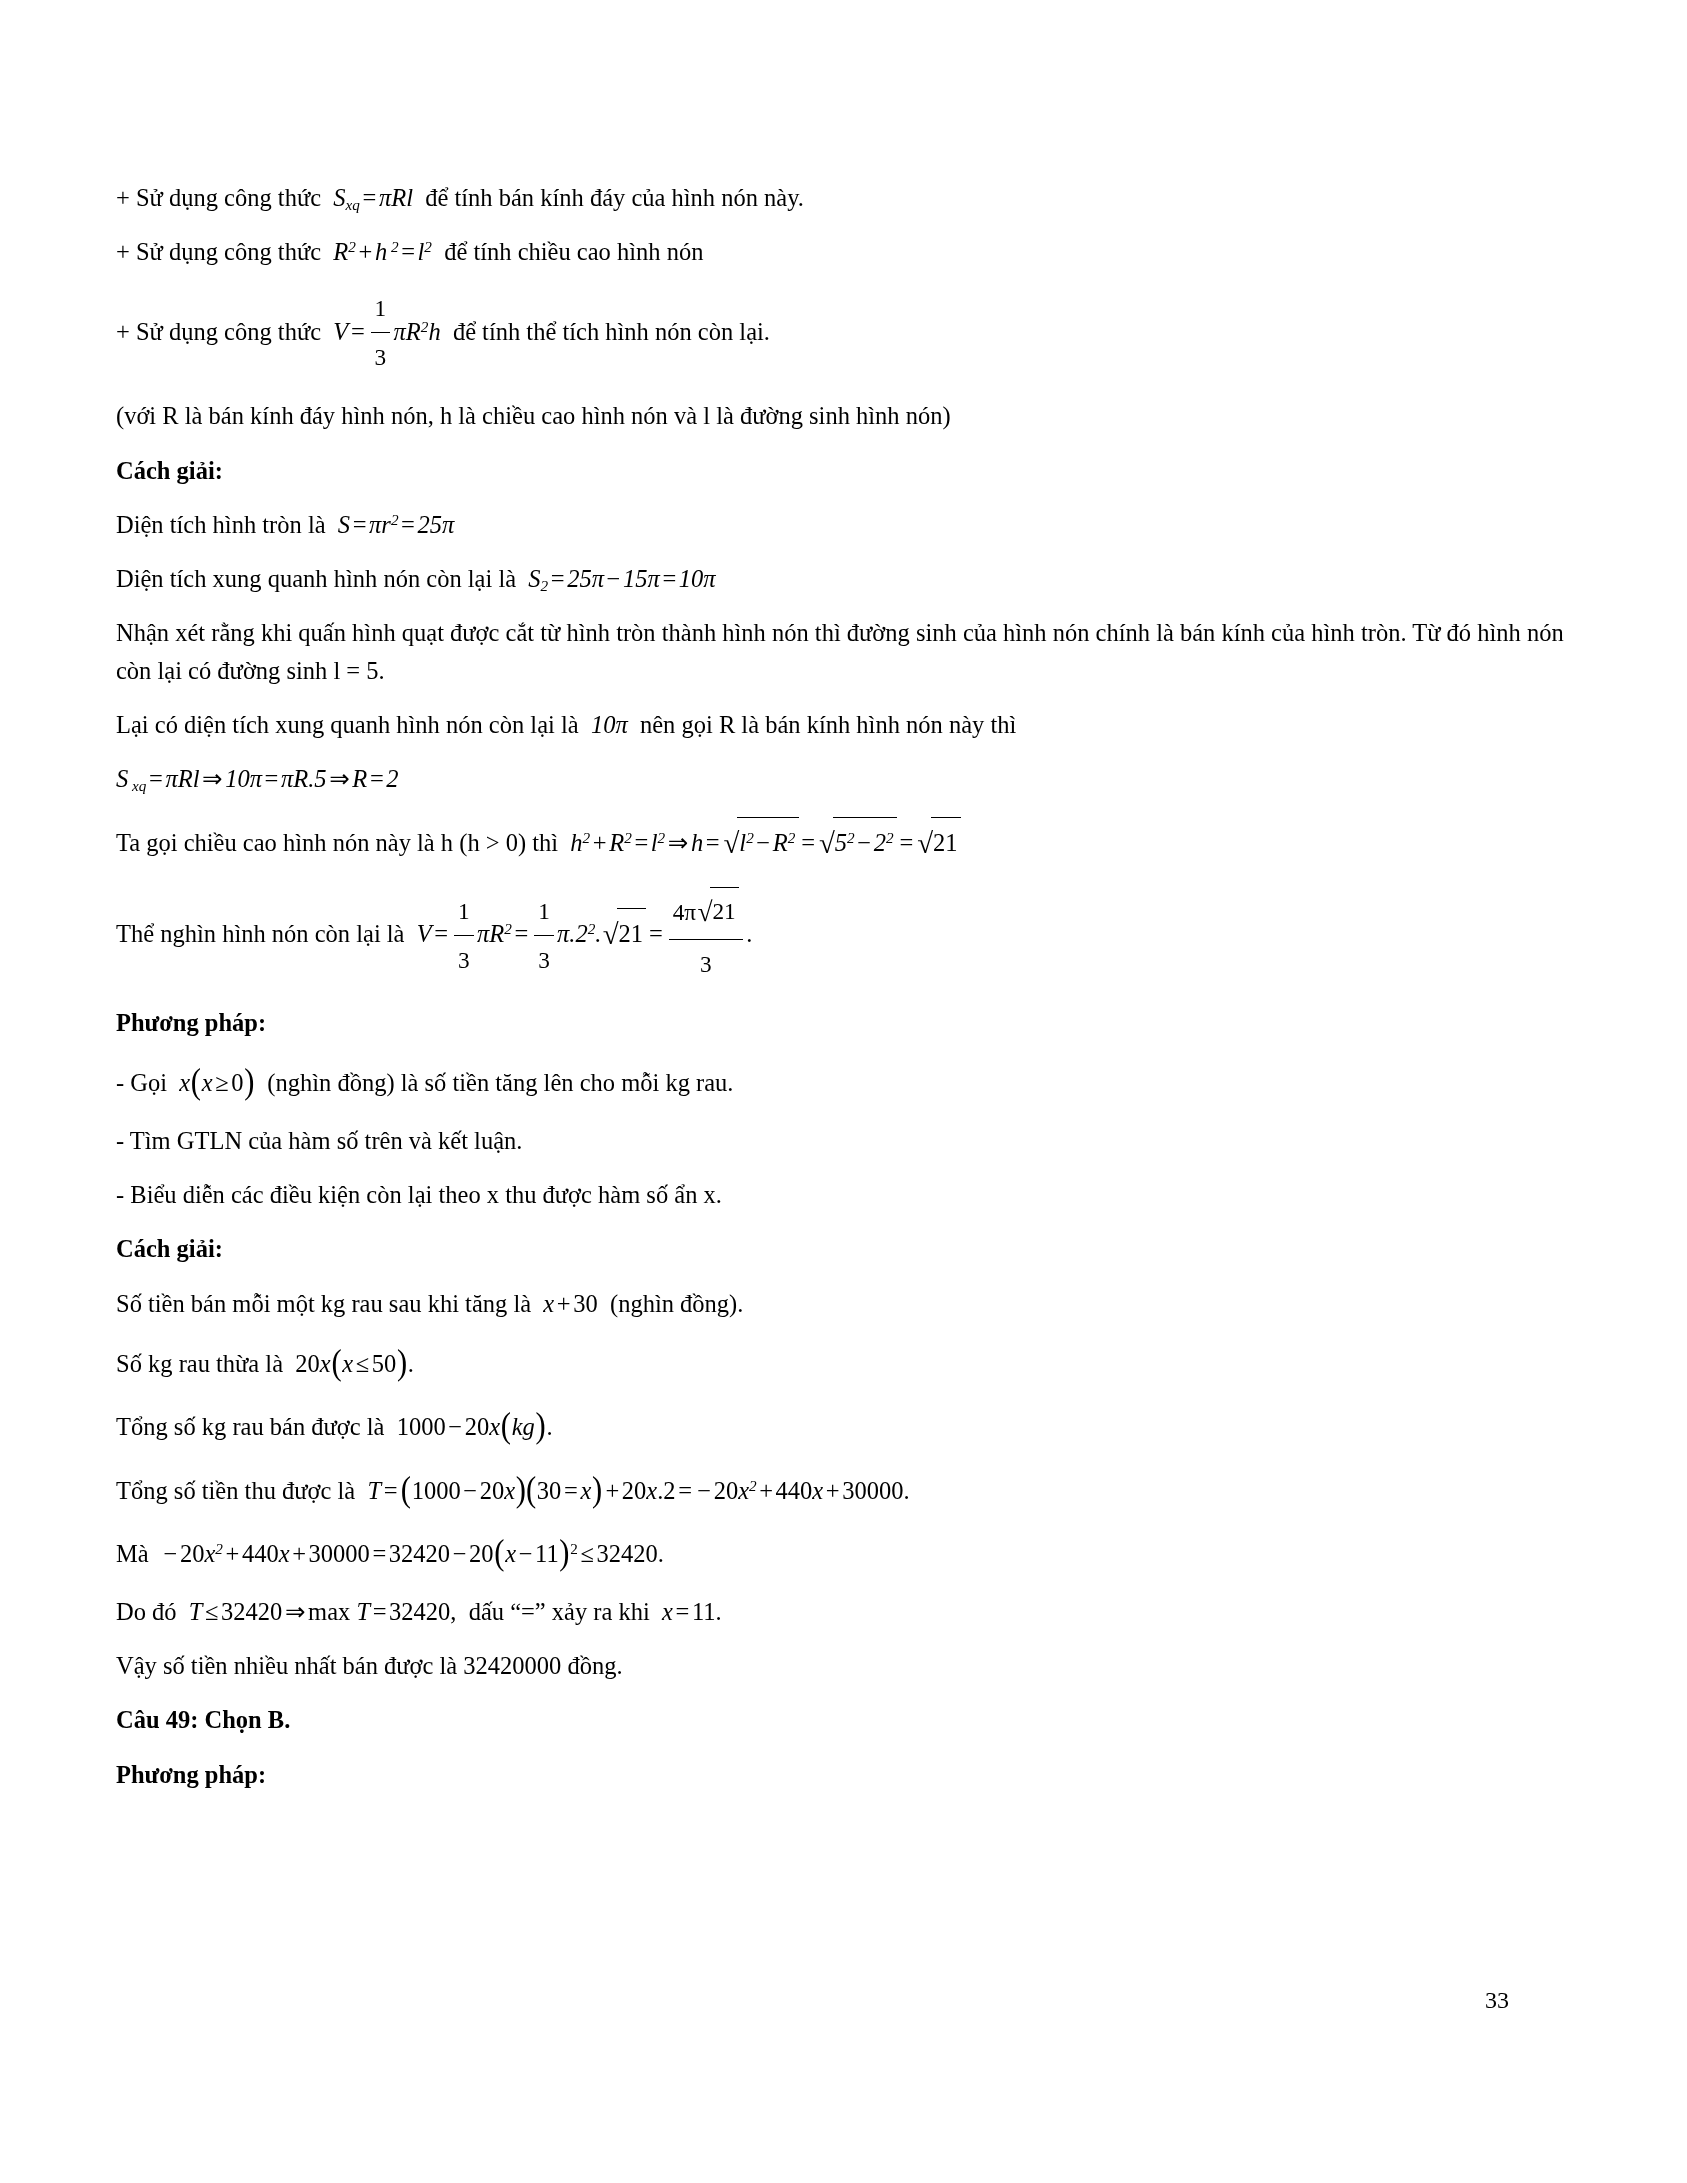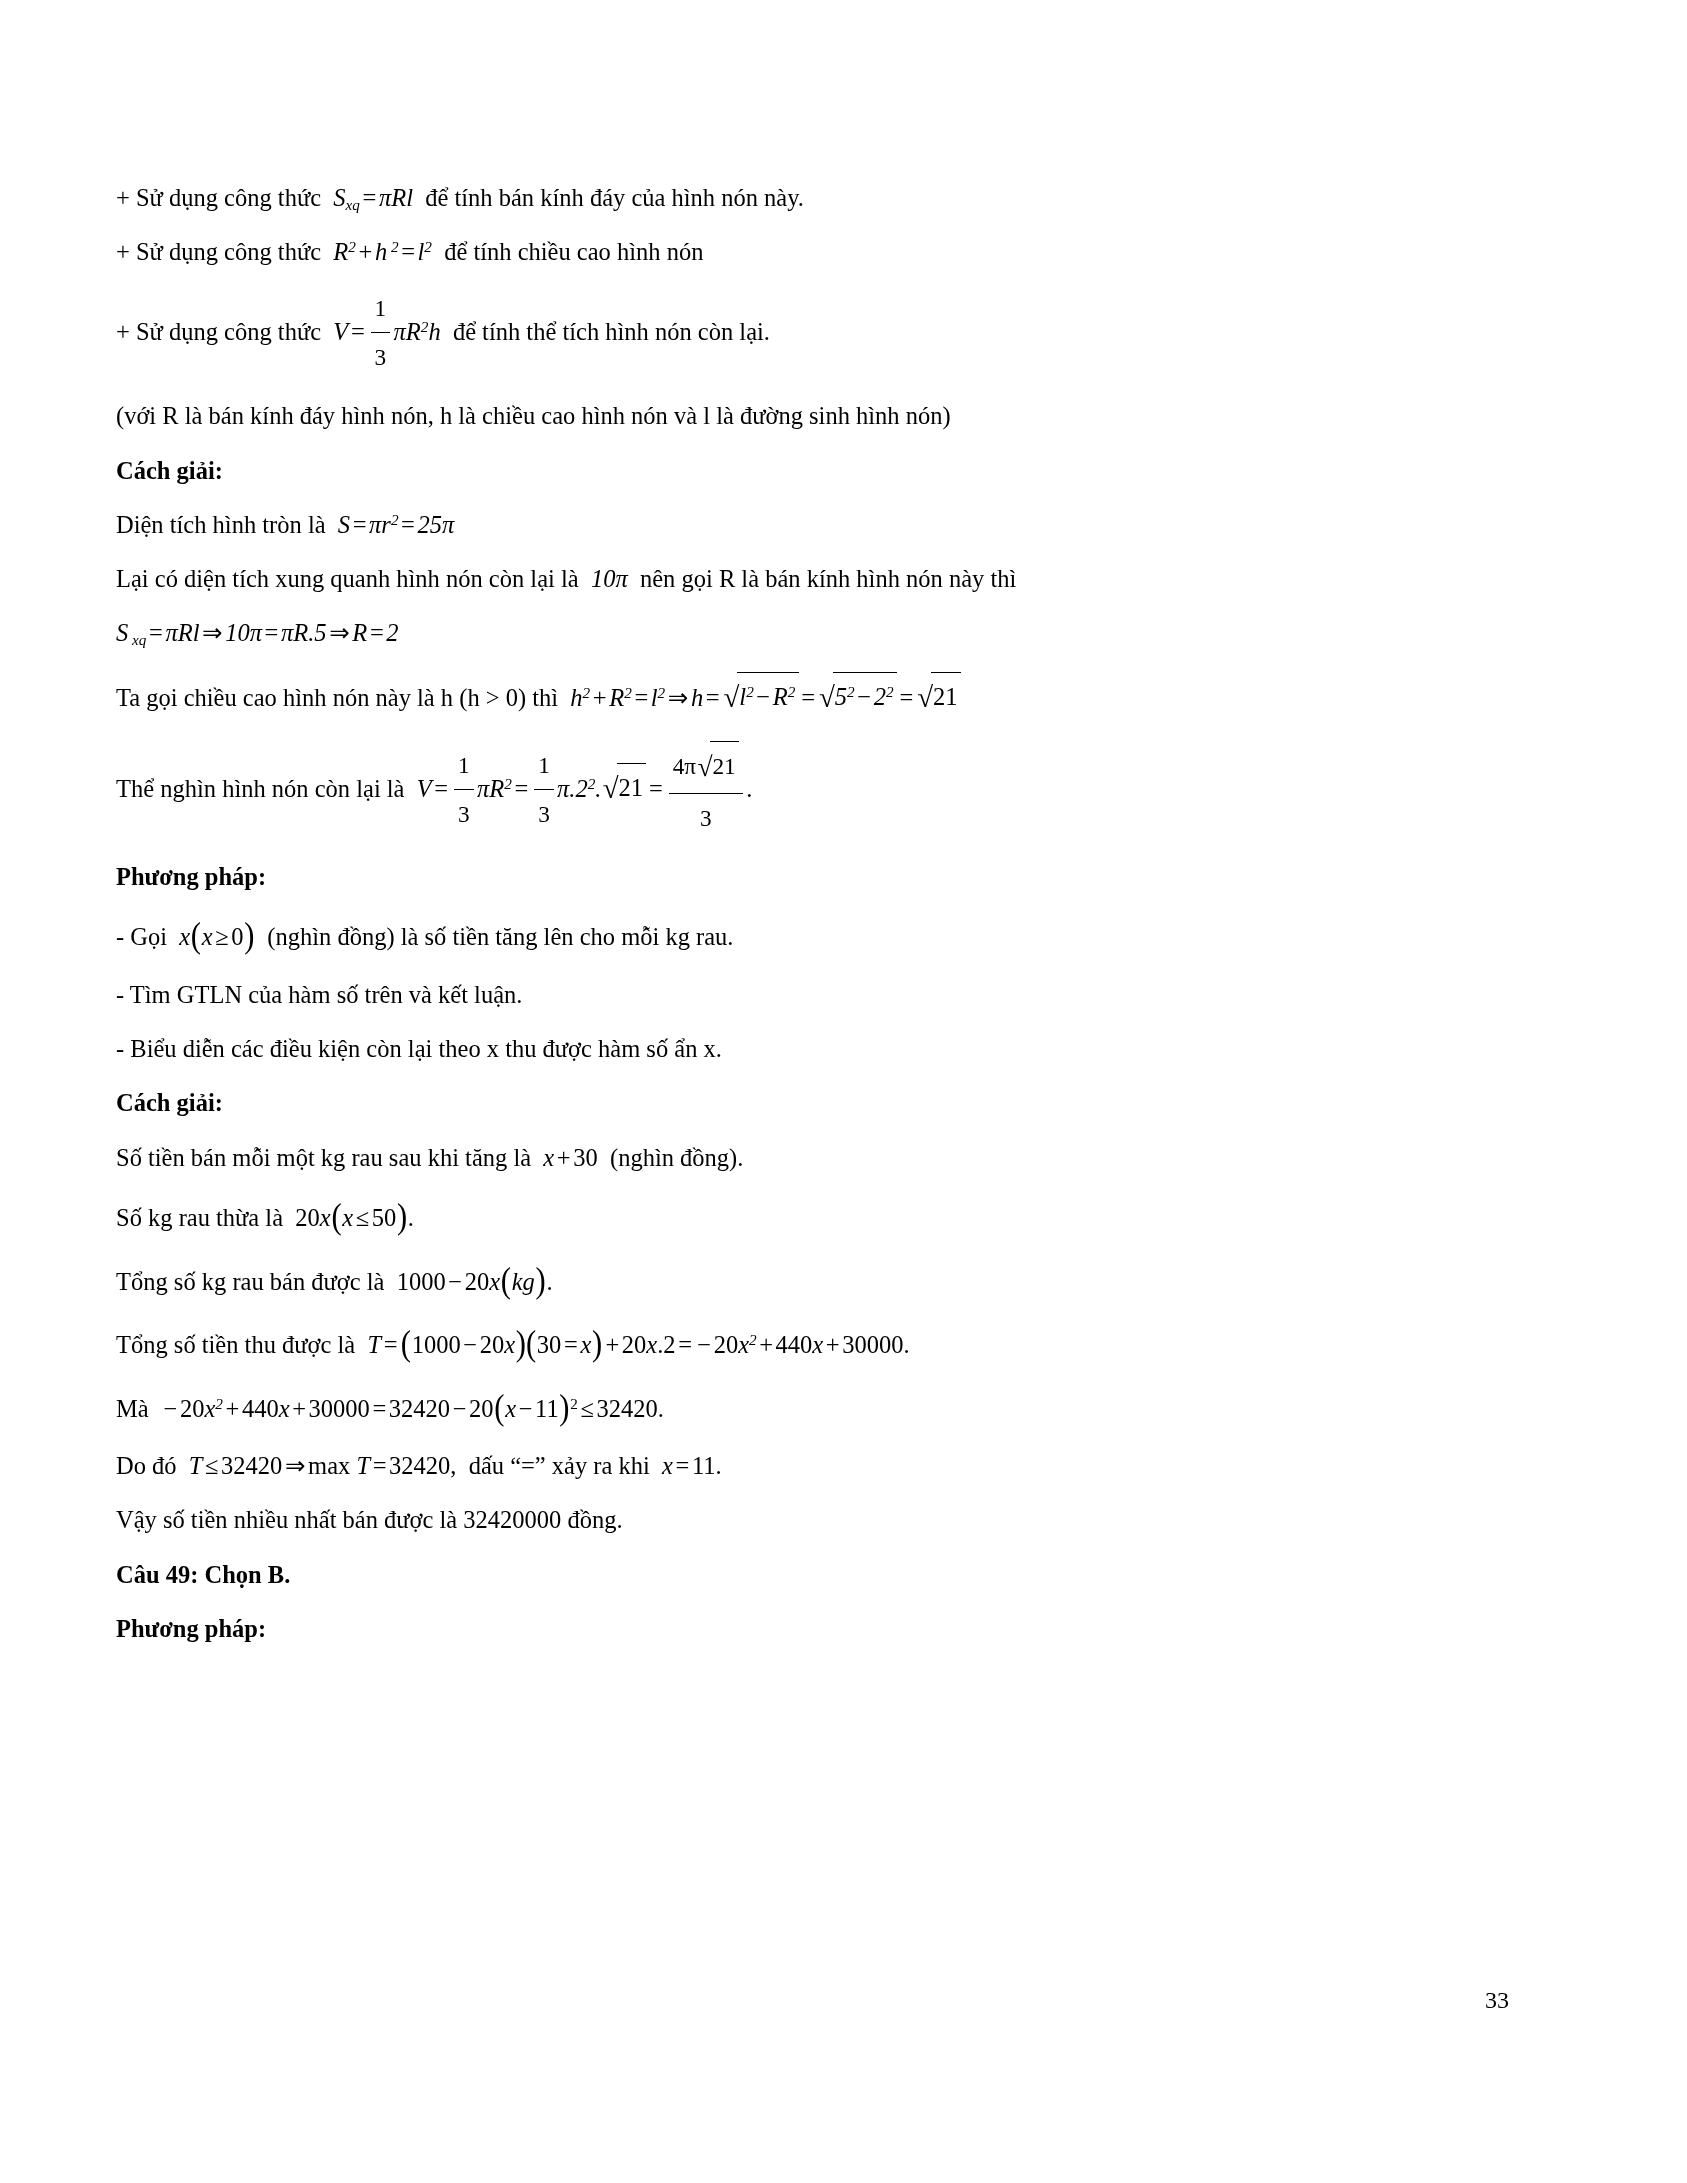--- a/index.html
+++ b/index.html
@@ -140,21 +140,26 @@
 
     <p class="line">(với R là bán kính đáy hình nón, h là chiều cao hình nón và l là đường sinh hình nón)</p>
 
     <p class="line bold">Cách giải:</p>
 
     <p class="line">
       <span>Diện tích hình tròn là</span>
       <span class="m">&nbsp;S<span class="op">=</span>πr<sup>2</sup><span class="op">=</span>25π</span>
     </p>
 
-
+    <p class="line">
+      <span>Diện tích xung quanh hình nón còn lại là</span>
+      <span class="m">&nbsp;S<sub>2</sub><span class="op">=</span>25π<span class="op">−</span>15π<span class="op">=</span>10π</span>
+    </p>
+
+    <p class="line">Nhận xét rằng khi quấn hình quạt được cắt từ hình tròn thành hình nón thì đường sinh của hình nón chính là bán kính của hình tròn. Từ đó hình nón còn lại có đường sinh l = 5.</p>
 
     <p class="line">
       <span>Lại có diện tích xung quanh hình nón còn lại là</span>
       <span class="m">&nbsp;10π&nbsp;</span>
       <span>nên gọi R là bán kính hình nón này thì</span>
     </p>
 
     <p class="line">
       <span class="m">S<sub>&nbsp;xq</sub><span class="op">=</span>π<span class="mathit">Rl</span><span class="op">⇒</span>10π<span class="op">=</span>πR.5<span class="op">⇒</span>R<span class="op">=</span>2</span>
     </p>

